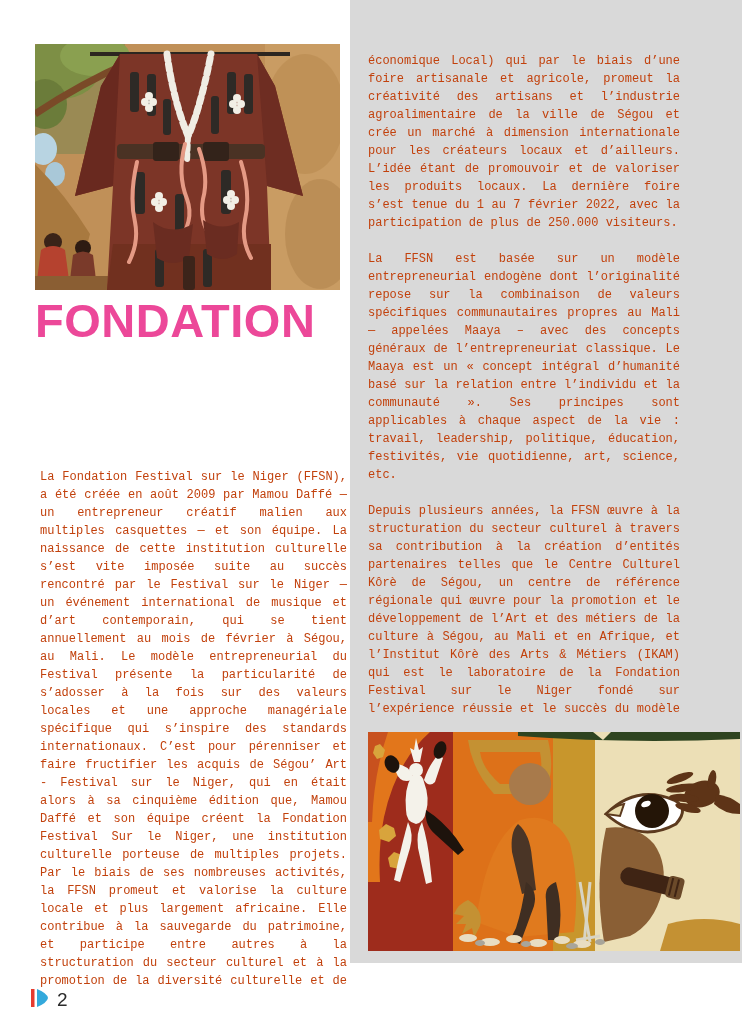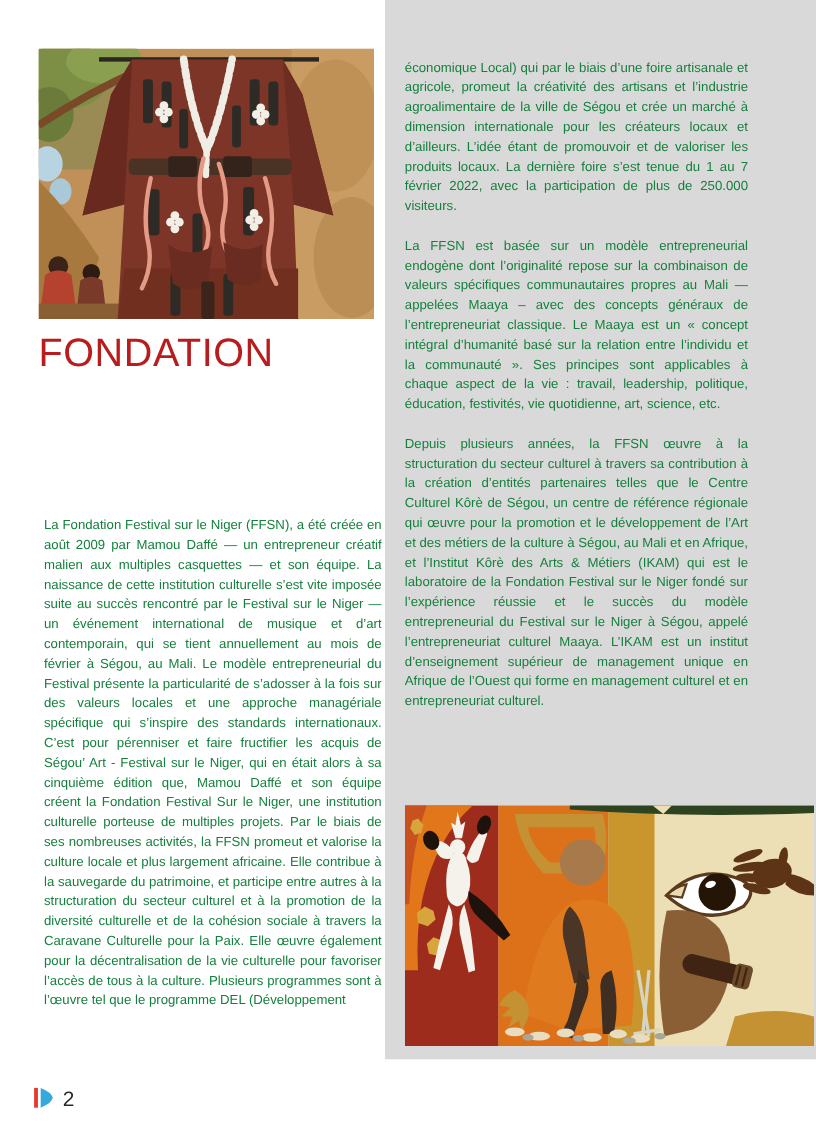--- a/index.html
+++ b/index.html
@@ -7,24 +7,24 @@
     position:relative;width:742px;height:1024px;background:#ffffff;overflow:hidden;
     font-family:"Liberation Sans",sans-serif;color:#3a3a3a;
   }
   .right-panel{position:absolute;left:350px;top:0;width:392px;height:963px;background:#d9d9d9;}
   .photo{position:absolute;overflow:hidden;}
   .photo svg{display:block;}
   #tunic-photo{left:35px;top:44px;width:305px;height:246px;}
   #mural-photo{left:368px;top:732px;width:372px;height:219px;}
   .title{
     position:absolute;left:35px;top:298px;width:300px;
-    font-size:36px;font-weight:normal;line-height:45px;color:#b91c1c;letter-spacing:.5px;
+    font-size:47px;font-weight:bold;line-height:45px;color:#ec4899;letter-spacing:.5px;
   }
   .body-text{
-    font-size:12px;line-height:18px;text-align:justify;color:#15803d;
+    font-size:12px;line-height:18px;text-align:justify;color:#c2410c;font-family:Liberation Mono, monospace;
   }
   #left-par{position:absolute;left:40px;top:468px;width:307px;height:522px;overflow:hidden;}
   #right-col{position:absolute;left:368px;top:52px;width:312px;height:668px;overflow:hidden;}
   #right-col p{margin:0 0 18px 0;}
   .footer{position:absolute;left:29px;top:988px;height:24px;display:flex;align-items:center;}
   .page-marker{display:inline-block;margin-right:6px;}
   .page-number{font-size:19px;color:#2b2b2b;}
 </style>
 </head>
 <body>

